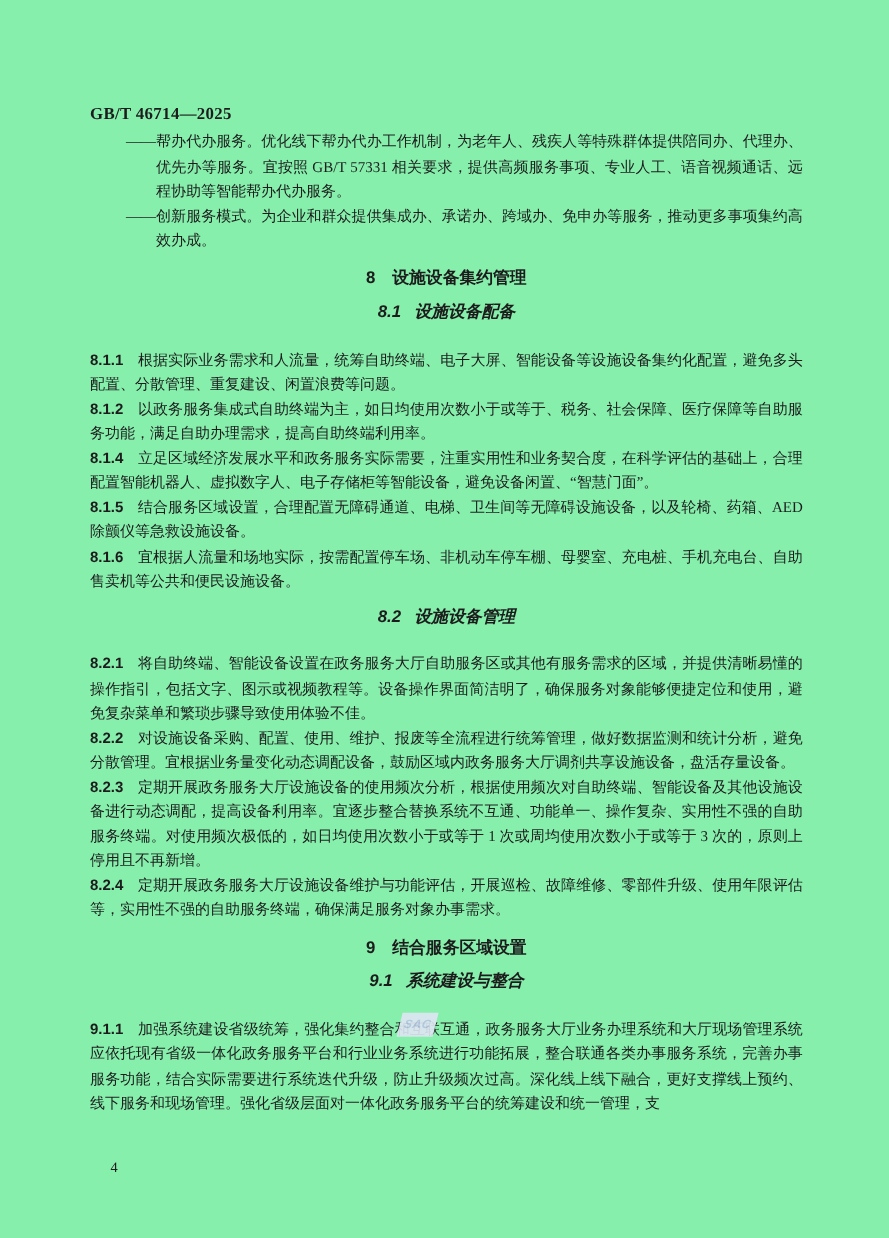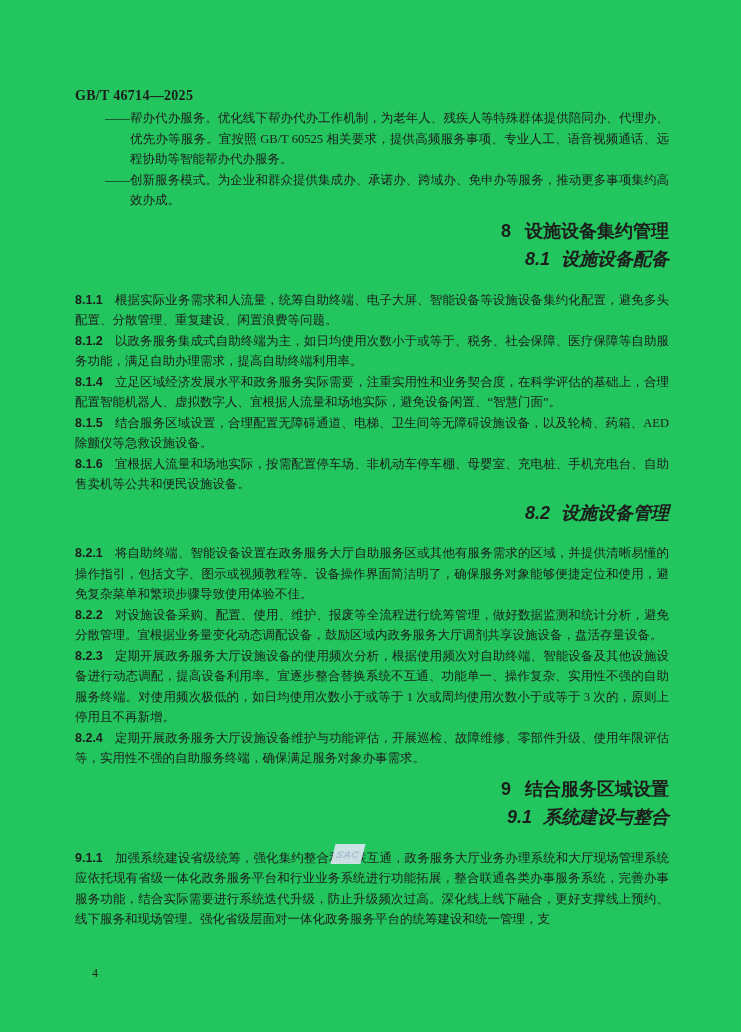--- a/index.html
+++ b/index.html
@@ -11,21 +11,21 @@
     width: 741px;
     height: 1032px;
     position: relative;
     font-family: "Liberation Serif", "DejaVu Serif", serif;
     color: #1c1c1c;
     overflow: hidden;
   }
   .page {
     position: absolute;
     inset: 0;
-    background: #22c55e;
+    background: #86efac;
   }
   .doc-header {
     position: absolute;
     top: 88px;
     left: 75px;
     font-size: 14px;
     font-weight: bold;
     letter-spacing: 0.3px;
     font-family: "Liberation Serif", "DejaVu Serif", serif;
   }
@@ -39,22 +39,22 @@
     text-align: justify;
   }
   .dash-item {
     padding-left: 55px;
     text-indent: -25px;
     margin: 0;
   }
   .h1, .h2 {
     font-family: "Liberation Sans", "DejaVu Sans", sans-serif;
     font-weight: bold;
-    font-size: 18px;
-    text-align: right;
+    font-size: 14px;
+    text-align: center;
   }
   .h1 { margin: 10px 0 0 0; }
   .h2 { margin: 8px 0 0 0; font-style: italic; }
   .h1 .num { margin-right: 14px; }
   .h2 .num { margin-right: 11px; }
   .para {
     margin: 0;
   }
   .para.first-after-heading {
     margin-top: 20px;
@@ -97,40 +97,40 @@
 </style>
 </head>
 <body>
 
 <div class="page">
 
   <div class="doc-header">GB/T 46714—2025</div>
 
   <div class="content">
 
-    <p class="dash-item">——帮办代办服务。优化线下帮办代办工作机制，为老年人、残疾人等特殊群体提供陪同办、代理办、优先办等服务。宜按照 GB/T 60525 相关要求，提供高频服务事项、专业人工、语音视频通话、远程协助等智能帮办代办服务。</p>
+    <p class="dash-item">——帮办代办服务。优化线下帮办代办工作机制，为老年人、残疾人等特殊群体提供陪同办、代理办、优先办等服务。宜按照 GB/T 57331 相关要求，提供高频服务事项、专业人工、语音视频通话、远程协助等智能帮办代办服务。</p>
 
     <p class="dash-item">——创新服务模式。为企业和群众提供集成办、承诺办、跨域办、免申办等服务，推动更多事项集约高效办成。</p>
 
     <div class="h1">
       <span class="num">8</span><span>设施设备集约管理</span>
     </div>
 
     <div class="h2">
       <span class="num">8.1</span><span>设施设备配备</span>
     </div>
 
     <p class="para first-after-heading">
       <span class="pnum">8.1.1</span><span>根据实际业务需求和人流量，统筹自助终端、电子大屏、智能设备等设施设备集约化配置，避免多头配置、分散管理、重复建设、闲置浪费等问题。</span>
     </p>
     <p class="para">
       <span class="pnum">8.1.2</span><span>以政务服务集成式自助终端为主，如日均使用次数小于或等于、税务、社会保障、医疗保障等自助服务功能，满足自助办理需求，提高自助终端利用率。</span>
     </p>
     <p class="para">
-      <span class="pnum">8.1.4</span><span>立足区域经济发展水平和政务服务实际需要，注重实用性和业务契合度，在科学评估的基础上，合理配置智能机器人、虚拟数字人、宜根据人流量和场地实际，避免设备闲置、“智慧门面”。</span>
+      <span class="pnum">8.1.4</span><span>立足区域经济发展水平和政务服务实际需要，注重实用性和业务契合度，在科学评估的基础上，合理配置智能机器人、虚拟数字人、电子存储柜等智能设备，避免设备闲置、“智慧门面”。</span>
     </p>
     <p class="para">
       <span class="pnum">8.1.5</span><span>结合服务区域设置，合理配置无障碍通道、电梯、卫生间等无障碍设施设备，以及轮椅、药箱、AED 除颤仪等急救设施设备。</span>
     </p>
     <p class="para">
       <span class="pnum">8.1.6</span><span>宜根据人流量和场地实际，按需配置停车场、非机动车停车棚、母婴室、充电桩、手机充电台、自助售卖机等公共和便民设施设备。</span>
     </p>
 
     <div class="h2">
       <span class="num">8.2</span><span>设施设备管理</span>

